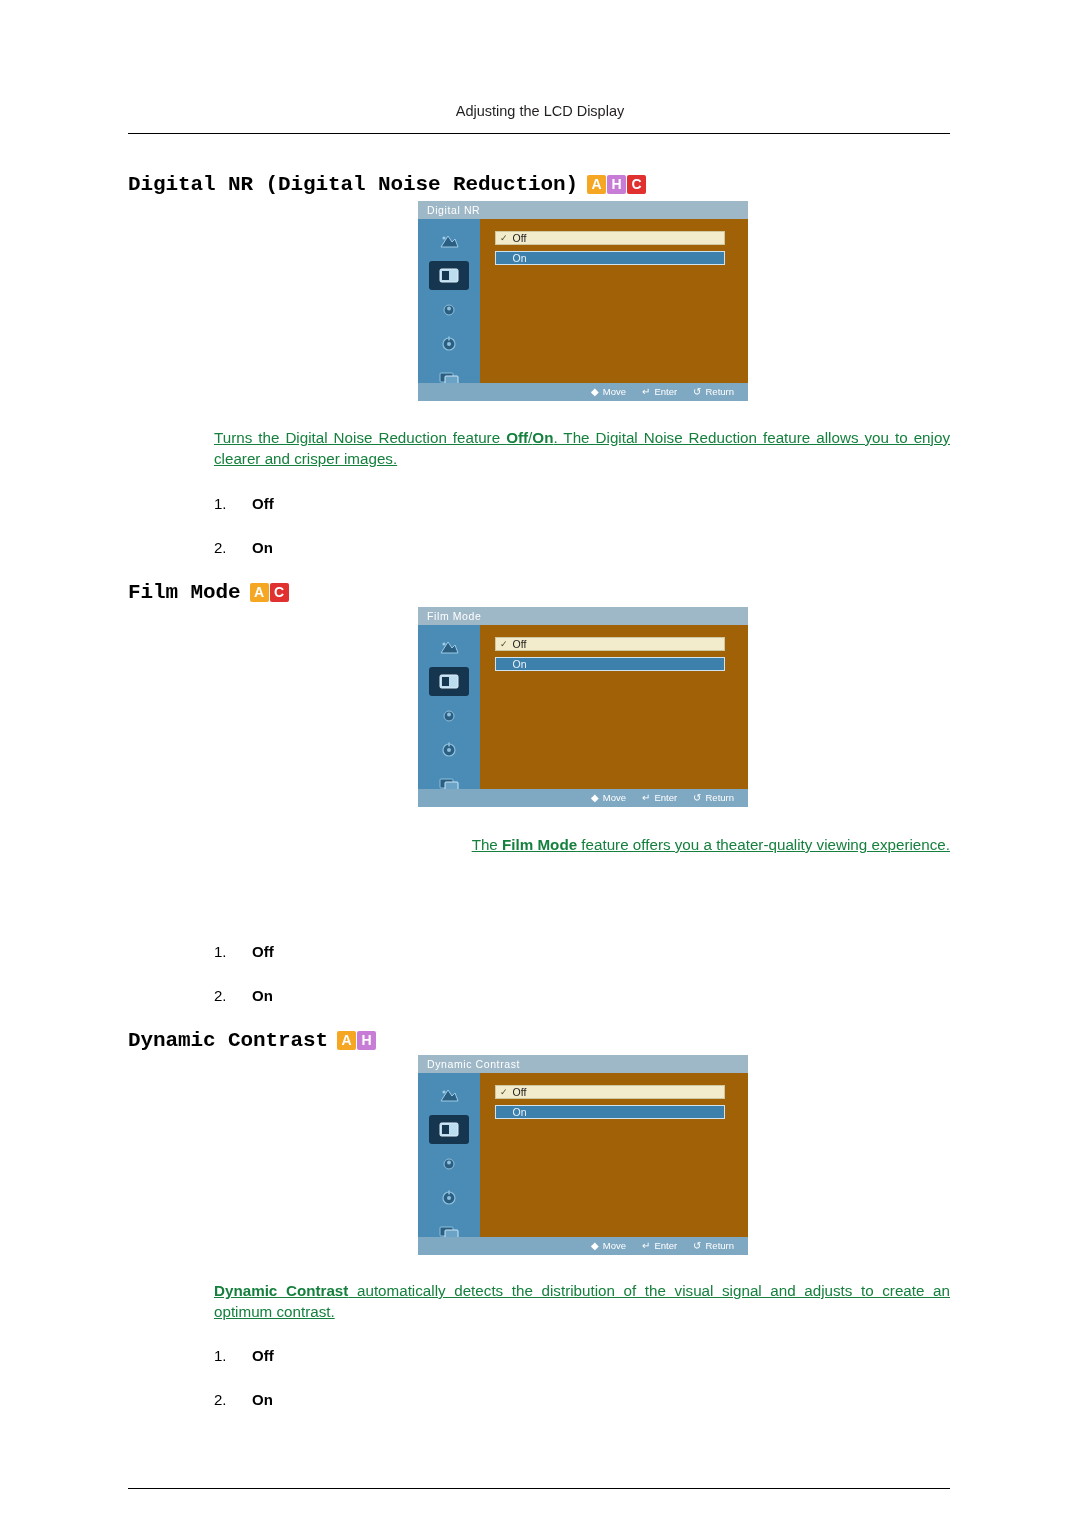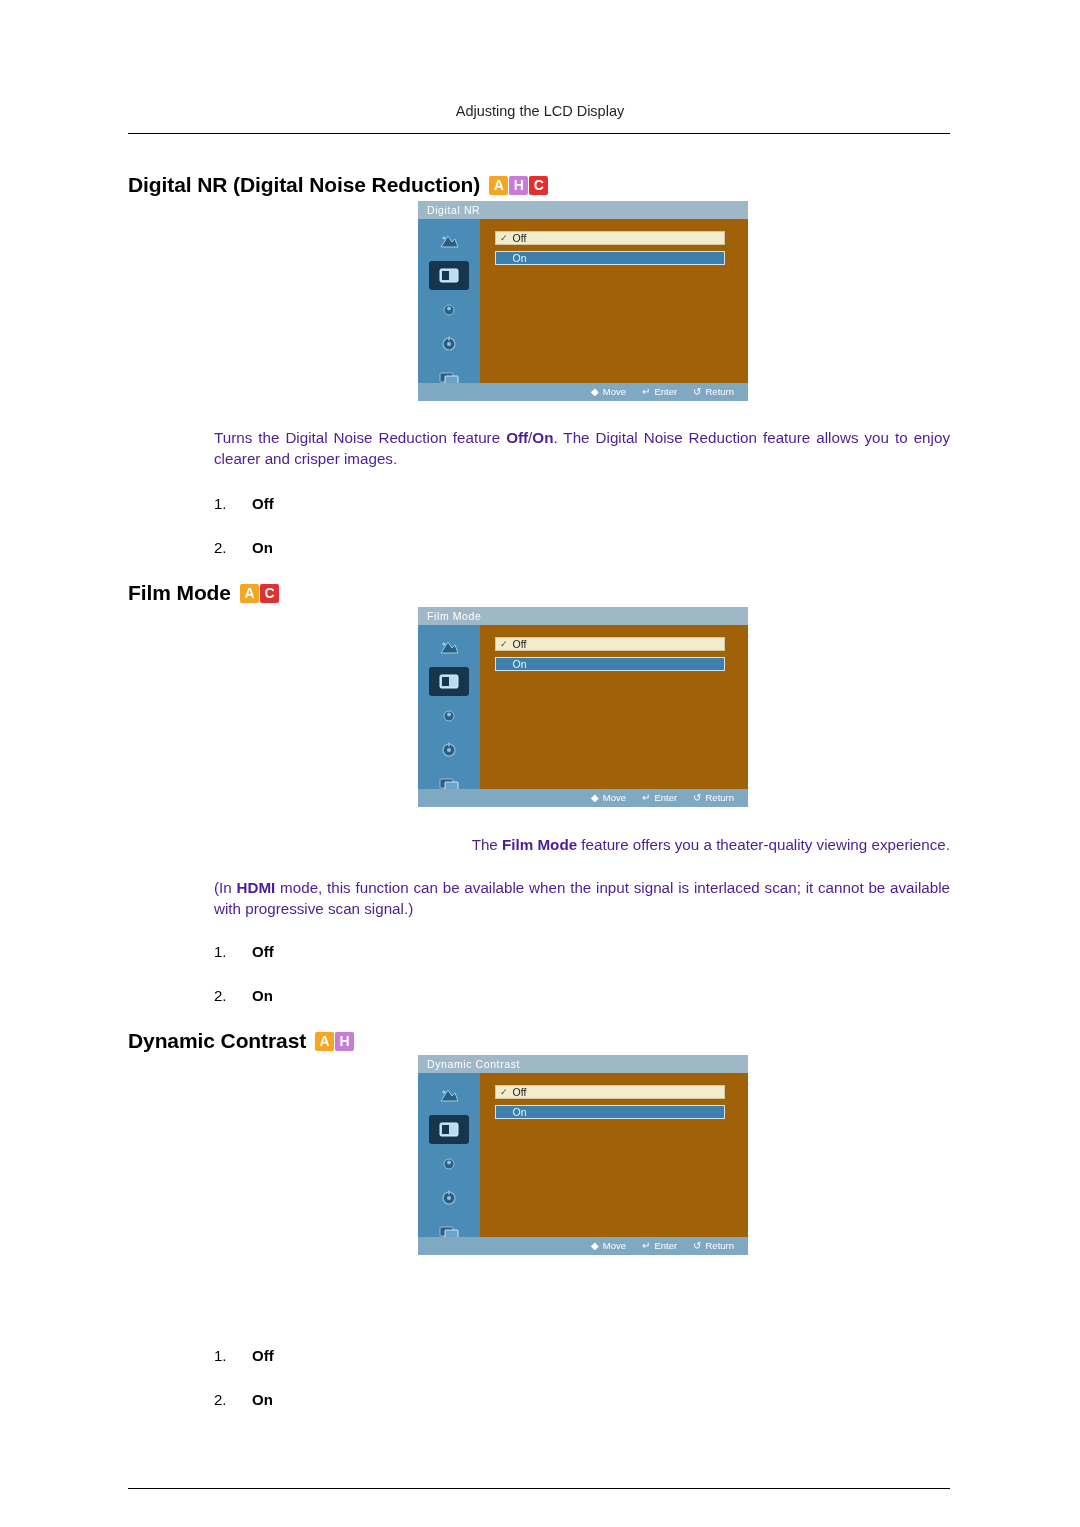--- a/index.html
+++ b/index.html
@@ -55,21 +55,21 @@
   .heading {
     position: absolute;
     left: 128px;
     font-size: 21px;
     font-weight: bold;
     color: #000;
     white-space: nowrap;
     display: flex;
     align-items: center;
   }
-  .heading .htext { letter-spacing: -0.1px; }
+  .heading .htext { letter-spacing: -0.1px; font-family: Liberation Mono, monospace; }
 
   .badges {
     display: inline-flex;
     margin-left: 9px;
     gap: 1px;
     align-items: center;
   }
   .badge {
     width: 19px;
     height: 19px;
@@ -85,22 +85,23 @@
   .badge-H { background: #c77dd6; }
   .badge-C { background: #e03030; }
 
   
   .para {
     position: absolute;
     left: 214px;
     width: 736px;
     font-size: 15.2px;
     line-height: 21px;
-    color: #4c1d95;
+    color: #15803d;
     text-align: justify;
+    text-decoration: underline;
   }
   .para.nojust { text-align: right; }
   .para b { font-weight: bold; }
 
   
   .numlist {
     position: absolute;
     left: 214px;
     font-size: 15px;
     line-height: 21px;
@@ -380,23 +381,20 @@
           <span class="k">↺</span>
           <span>Return</span>
         </span>
     </div>
   </div>
 
   <div class="para nojust" style="top:789px;">
     The <b>Film Mode</b> feature offers you a theater-quality viewing experience.
   </div>
 
-  <div class="para" style="top:832px;">
-    (In <b>HDMI</b> mode, this function can be available when the input signal is interlaced scan; it cannot be available with progressive scan signal.)
-  </div>
 
   <div class="numlist" style="top:896px;">
     <div class="row">
       <span class="num">1.</span>
       <span class="val">Off</span>
     </div>
     <div class="row">
       <span class="num">2.</span>
       <span class="val">On</span>
     </div>
@@ -464,20 +462,23 @@
           <span class="k">↵</span>
           <span>Enter</span>
         </span>
       <span class="osd-bitem">
           <span class="k">↺</span>
           <span>Return</span>
         </span>
     </div>
   </div>
 
+  <div class="para" style="top:1235px;">
+    <b>Dynamic Contrast</b> automatically detects the distribution of the visual signal and adjusts to create an optimum contrast.
+  </div>
 
   <div class="numlist" style="top:1300px;">
     <div class="row">
       <span class="num">1.</span>
       <span class="val">Off</span>
     </div>
     <div class="row">
       <span class="num">2.</span>
       <span class="val">On</span>
     </div>

